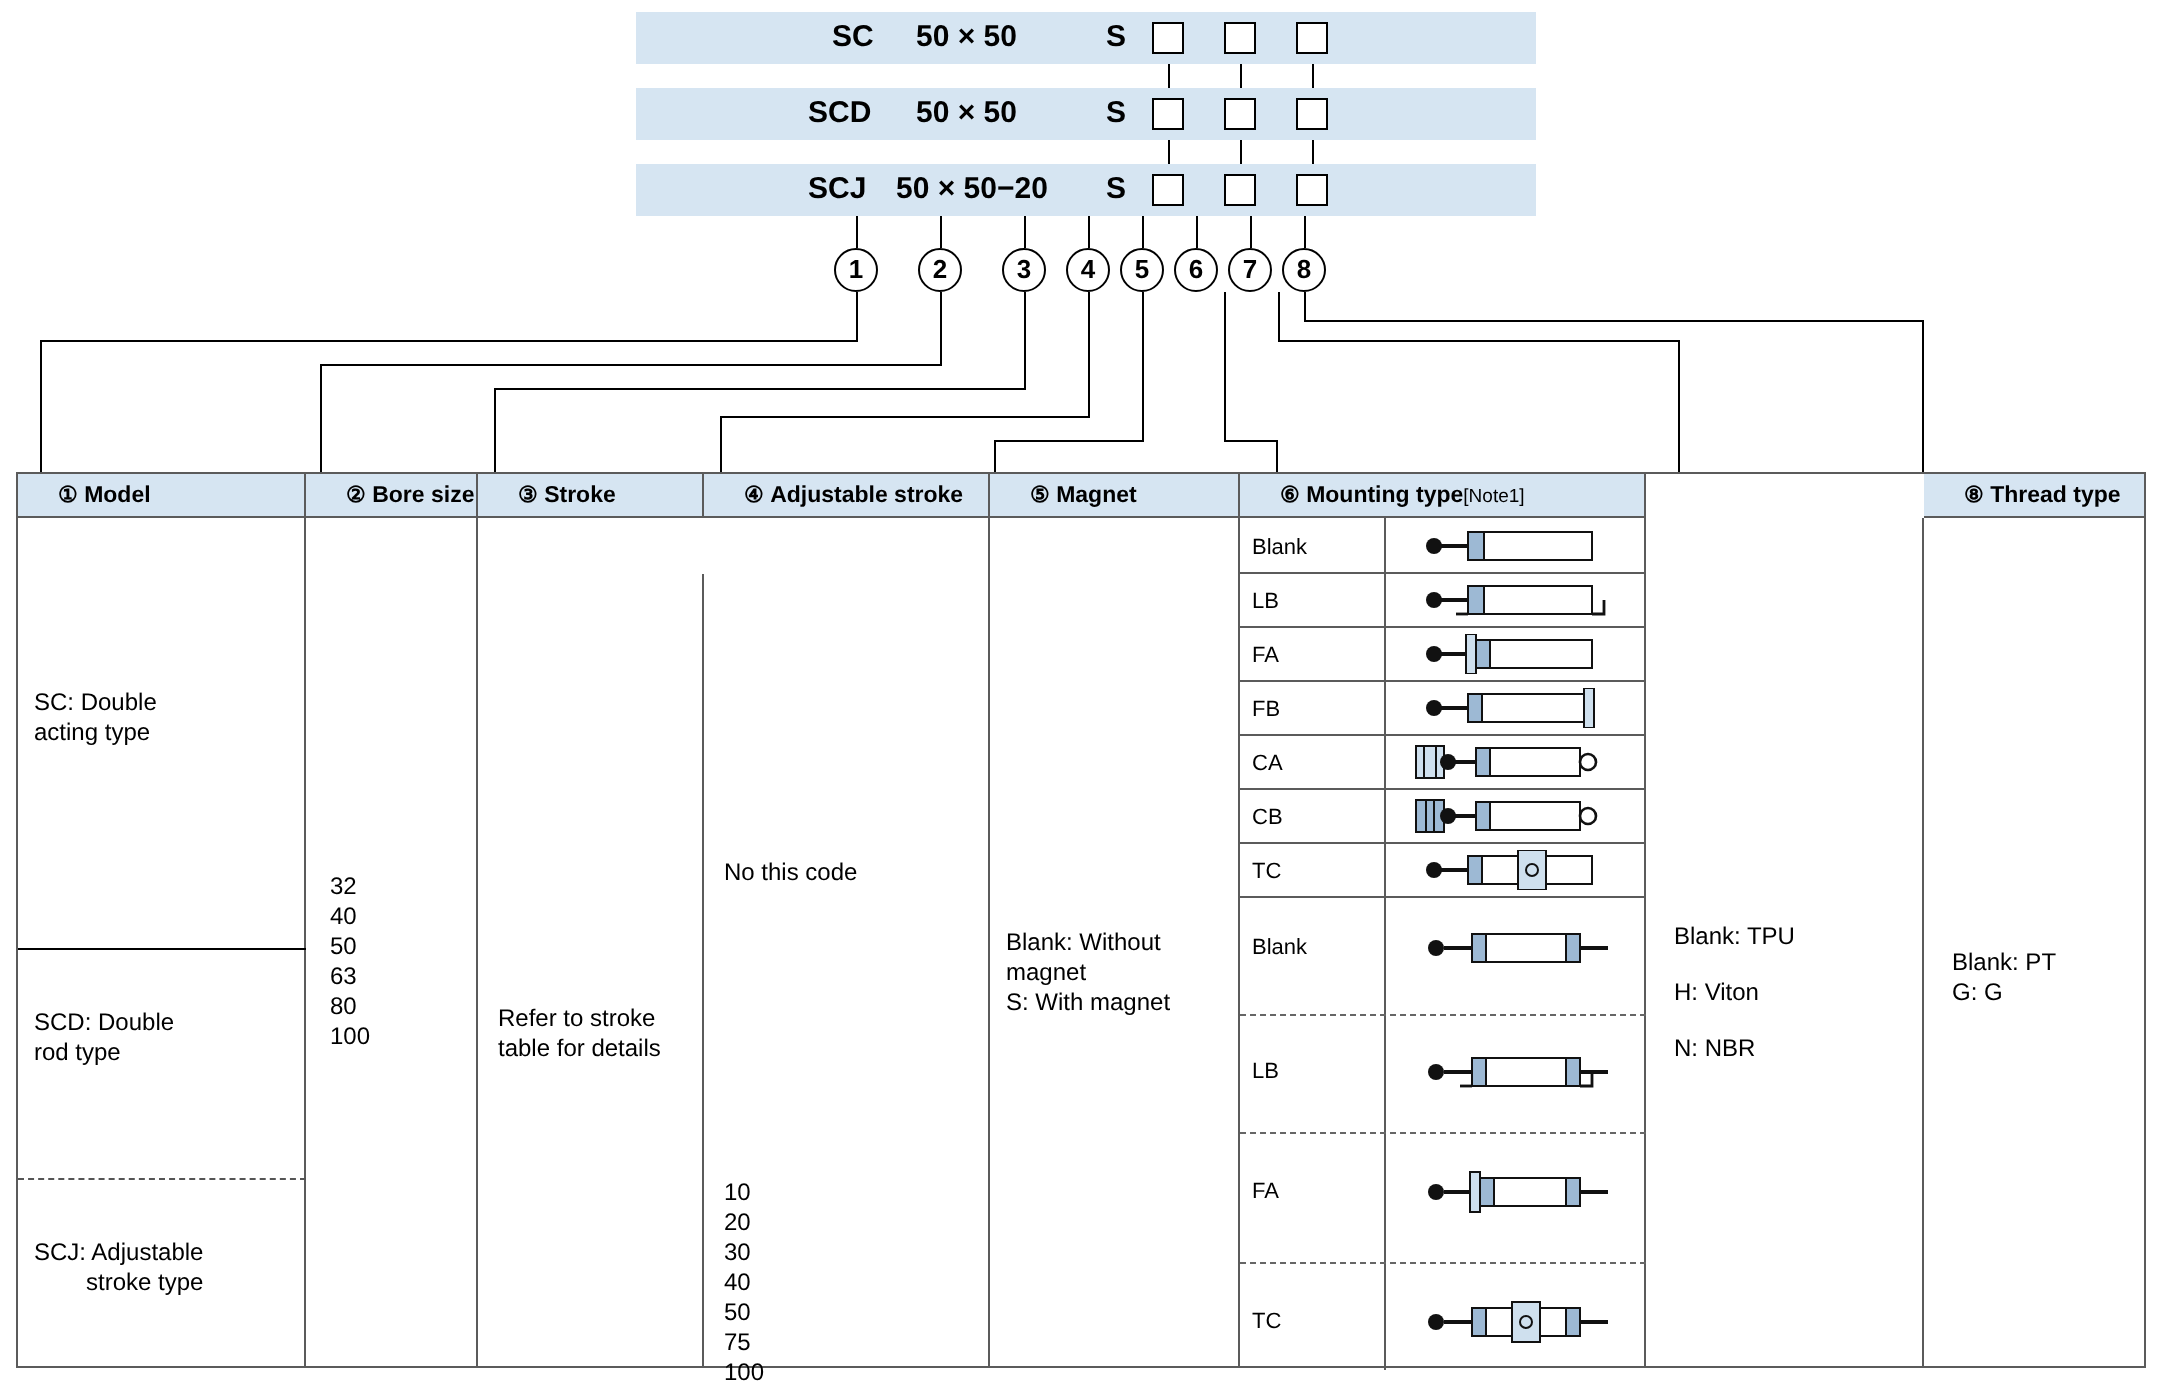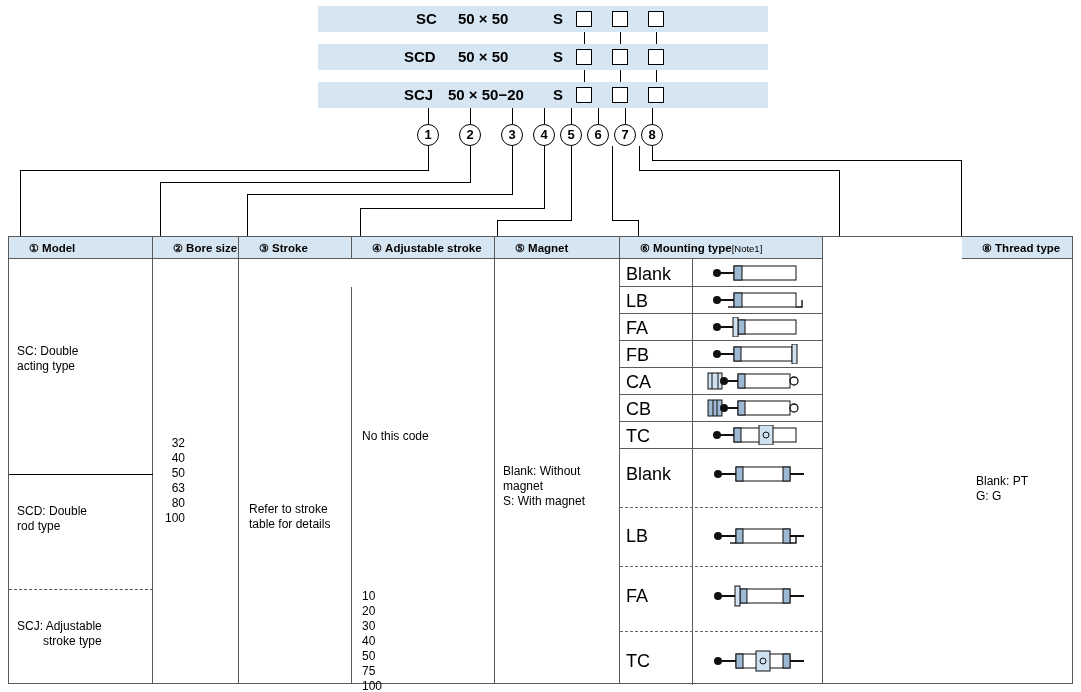--- a/index.html
+++ b/index.html
@@ -114,21 +114,21 @@
     height: 0;
   }
   .solid-sep {
     position: absolute;
     border-top: 1px solid #000;
     height: 0;
   }
   .mt-label {
     position: absolute;
     left: 6px;
-    font-size: 18px;
+    font-size: 11px;
     line-height: 14px;
   }
   .mt-divline {
     position: absolute;
     height: 0;
     border-top: 1px solid #5b5b5b;
   }
   .mt-divline.dash { border-top: 1px dashed #666; }
   .mt-vline {
     position: absolute;
@@ -256,21 +256,21 @@
       <div class="cell-text" style="left:8px; top:85px;">SC: Double
     acting type</div>
       <div class="solid-sep" style="left:0px; top:215px; width:144px;"></div>
       <div class="cell-text" style="left:8px; top:245px;">SCD: Double
      rod type</div>
       <div class="dashed-sep" style="left:0px; top:330px; width:144px;"></div>
       <div class="cell-text" style="left:8px; top:360px;text-align:right;">SCJ: Adjustable
      stroke type</div>
     </div>
 
-    <div class="col" style="left:144px; width:86px;text-align:right;">
+    <div class="col" style="left:144px; width:86px;">
       <div class="cell-text" style="left:12px; top:177px;">32
 40
 50
 63
 80
 100</div>
     </div>
 
     <div class="col" style="left:230px; width:113px;margin-top:28px;">
       <div class="cell-text" style="left:10px; top:215px;">Refer to stroke
@@ -432,20 +432,27 @@
           <rect x="71" y="4" width="7" height="14" fill="#9db9d4" stroke="#111" stroke-width="1"></rect>
           <rect x="44" y="1" width="14" height="20" fill="#cfe0ee" stroke="#111" stroke-width="1"></rect>
           <circle cx="51" cy="11" r="3" fill="none" stroke="#111" stroke-width="1"></circle>
           <line x1="10" y1="11" x2="24" y2="11" stroke="#111" stroke-width="2"></line>
           <line x1="78" y1="11" x2="92" y2="11" stroke="#111" stroke-width="2"></line>
           <circle cx="6" cy="11" r="4" fill="#111"></circle>
         </svg>
       </div>
     </div>
 
+    <div class="col" style="left:814px; width:139px;">
+      <div class="cell-text" style="left:14px; top:202px; line-height:14px;">Blank: TPU
+
+H: Viton
+
+N: NBR</div>
+    </div>
 
     <div class="col last" style="left:953px; width:110px;">
       <div class="cell-text" style="left:14px; top:215px;">Blank: PT
 G: G</div>
     </div>
 
   </div>
 </div>
 
 </body></html>

